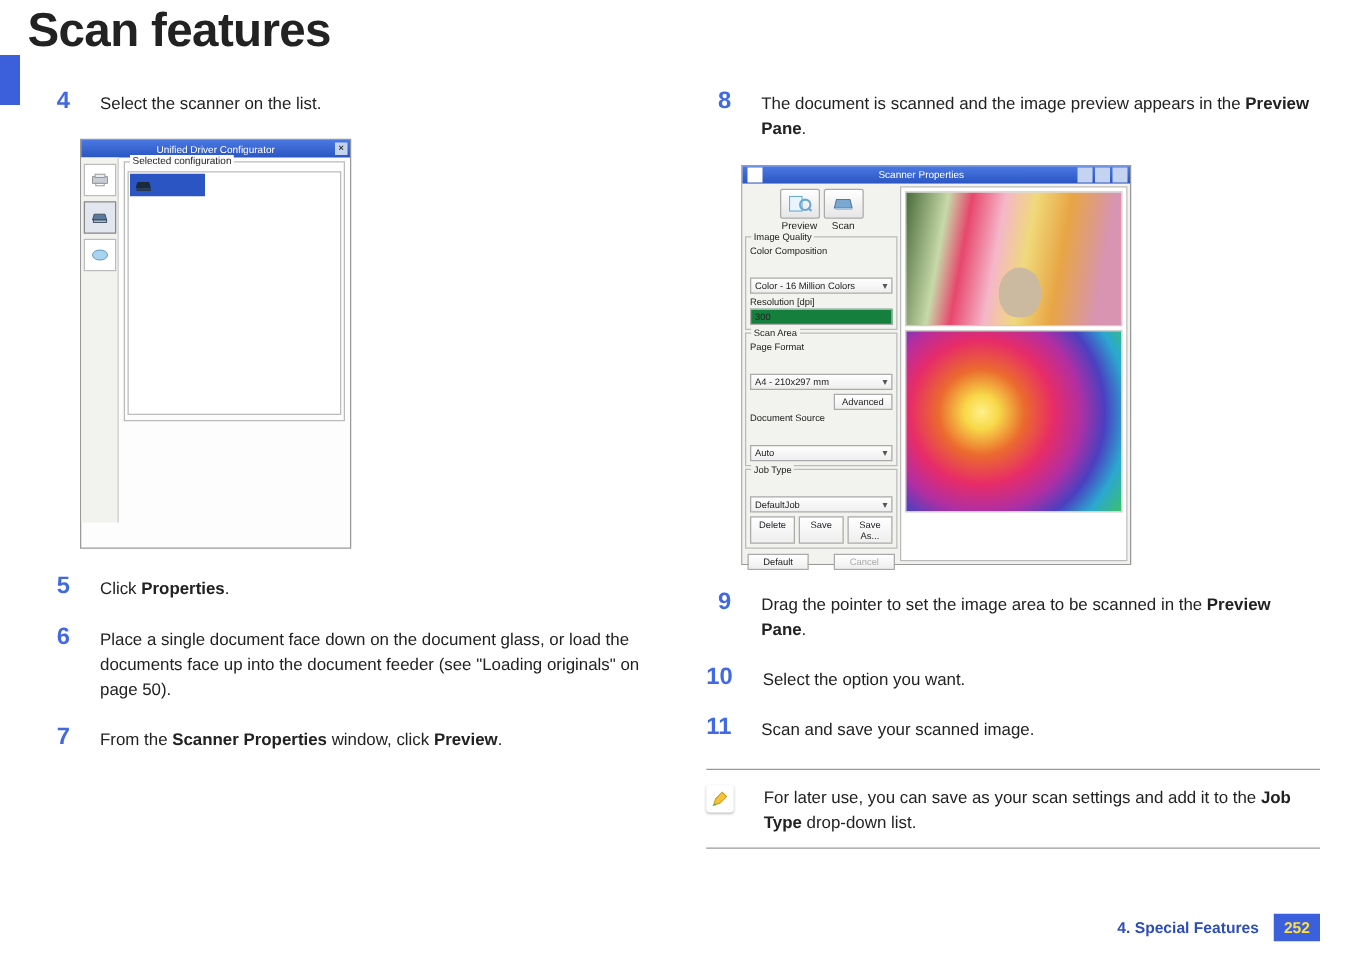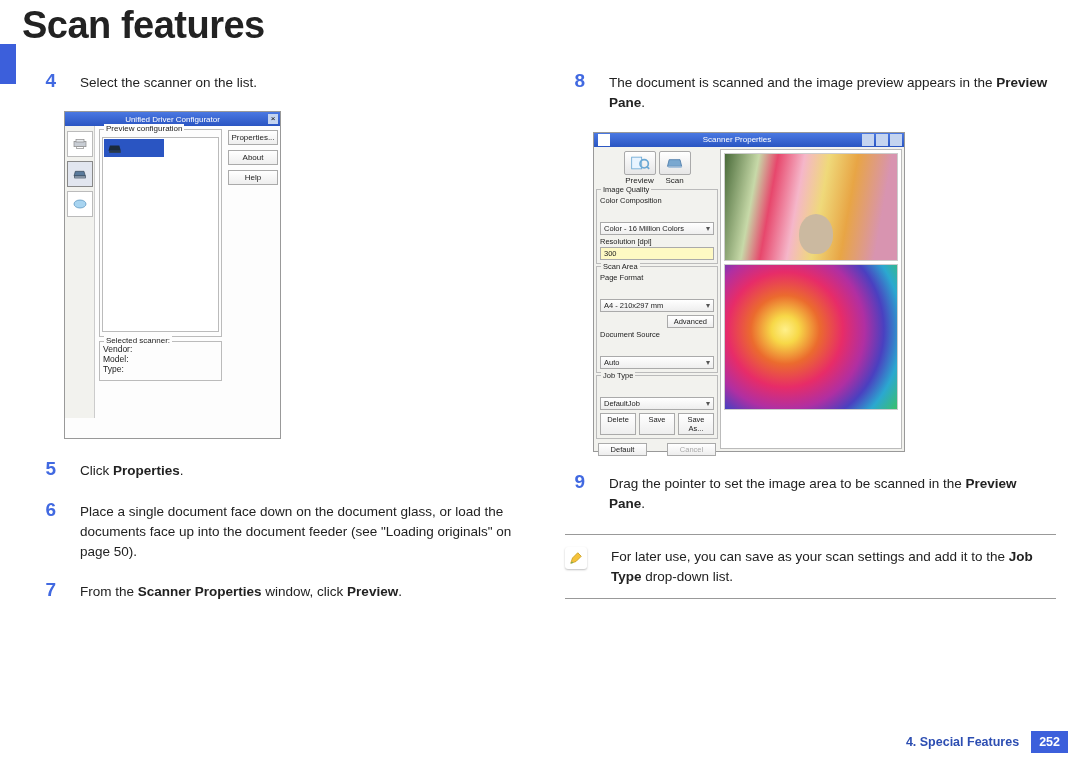--- a/index.html
+++ b/index.html
@@ -9,23 +9,23 @@
   .content { display: flex; padding: 14px 24px 0 36px; gap: 38px; }
   .col { width: 50%; }
   .step { display: flex; gap: 8px; margin-bottom: 18px; }
   .step-num { color: #4169e1; font-size: 19px; font-weight: 700; min-width: 20px; text-align: right; line-height: 1.1; }
   .step-body { flex: 1; line-height: 1.5; padding-top: 2px; margin-left: 16px; }
   .step-body b { font-weight: 700; }
   .screenshot { border: 1px solid #999; margin: 8px 0 20px 28px; background: #fdfdfd; position: relative; }
   .note-block { border-top: 1px solid #999; border-bottom: 1px solid #999; padding: 10px 0; margin-top: 20px; display: flex; gap: 8px; }
   .note-icon { width: 22px; height: 22px; background: #fff; border-radius: 3px; box-shadow: 0 1px 2px rgba(0,0,0,0.25); display:flex; align-items:center; justify-content:center; flex-shrink:0; margin-top:2px;}
   .note-pencil { width:14px; height:14px; }
-  .footer { position: absolute; right: 12px; bottom: 10px; display: flex; align-items: center; gap: 12px; font-size: 12.5px; }
+  .footer { position: absolute; right: 24px; bottom: 10px; display: flex; align-items: center; gap: 12px; font-size: 12.5px; }
   .footer-chapter { color: #2d4eb2; font-weight: 700; }
-  .footer-page { background: #3c5fdb; color: #ffffff; font-weight: 700; padding: 4px 8px; }
+  .footer-page { background: #3c5fdb; color: #fde047; font-weight: 700; padding: 4px 8px; }
   
   .shot1 { width: 217px; height: 328px; font-size: 8.5px; }
   .shot1-titlebar { height: 14px; background: linear-gradient(#4a78e2,#2a55c2); display:flex; align-items:center; justify-content:space-between; color:#fff; padding:0 2px; }
   .shot1-titlebar .wt { flex:1; text-align:center; font-size:8px; }
   .shot1-titlebar .cx { width:10px; height:10px; background:#c4d4f0; color:#000; text-align:center; line-height:10px; font-size:8px; }
   .shot1-body { display:flex; height: calc(100% - 34px); }
   .shot1-sidebar { width:30px; background:#f2f2ee; border-right:1px solid #ccc; padding-top:4px; }
   .shot1-tab { width:26px; height:26px; margin:1px auto 4px auto; border:1px solid #bbb; background:#fff; display:flex; align-items:center; justify-content:center; }
   .shot1-tab.sel { background:#e2e6ef; border-color:#888; }
   .shot1-main { flex:1; padding:3px 4px; }
@@ -47,21 +47,21 @@
   .shot2-titlebar .wb { width:12px; height:12px; background:#c4d4f0; margin-left:2px; }
   .shot2-body { display:flex; height: calc(100% - 14px); background:#f2f2ee; padding:2px; gap:2px; }
   .shot2-left { width:122px; display:flex; flex-direction:column; gap:2px; }
   .shot2-top-btns { display:flex; gap:3px; justify-content:center; padding:2px; }
   .shot2-tbtn { text-align:center; }
   .shot2-tbtn .ico { width:32px; height:24px; border:1px solid #aaa; background:linear-gradient(#fff,#e6e6e6); border-radius:2px; margin:0 auto 1px auto; display:flex; align-items:center; justify-content:center; }
   .shot2-grp { border:1px solid #bbb; padding:4px 3px 3px 3px; position:relative; }
   .shot2-grp-title { position:absolute; top:-5px; left:4px; background:#f2f2ee; padding:0 2px; font-size:7.5px; }
   .shot2-lbl { font-size:7.5px; margin-top:2px; }
   .shot2-sel { border:1px solid #aaa; background:linear-gradient(#fff,#eee); padding:1px 3px; font-size:7.5px; margin-top:17px; display:flex; justify-content:space-between; align-items:center; }
-  .shot2-inp { border:1px solid #aaa; background:#fef9c3; padding:1px 3px; font-size:7.5px; margin-top:1px; }
+  .shot2-inp { border:1px solid #aaa; background:#15803d; padding:1px 3px; font-size:7.5px; margin-top:1px; }
   .shot2-sbtn { border:1px solid #aaa; background:linear-gradient(#fff,#eee); padding:1px 3px; font-size:7.5px; text-align:center; }
   .shot2-row { display:flex; gap:3px; }
   .shot2-row .shot2-sbtn { flex:1; }
   .shot2-bot { display:flex; gap:20px; margin-top:auto; padding:2px; }
   .shot2-right { flex:1; border:1px solid #bbb; background:#fff; display:flex; flex-direction:column; padding:3px; gap:3px; }
   .scan-photo { width:100%; background:#e8e8e8; border:1px solid #ccc; }
   .scan-photo.a { height:108px; background: linear-gradient(100deg,#4a6b3a 0%,#c7d9a8 18%,#e7476c 28%,#f5b6c9 42%,#efd97a 55%,#e8a545 70%,#d894b0 88%); position:relative; }
   .scan-photo.b { height:146px; background: radial-gradient(circle at 35% 45%, #fff08a 0%, #f7d848 10%, #eb6b2e 25%, #e72c68 42%, #b02fa2 58%, #4a40c0 72%, #2ba8d0 85%, #3cc06a 100%); }
   .cat-blob { position:absolute; left:74px; bottom:6px; width:34px; height:40px; background:#cbb9a0; border-radius:50% 50% 45% 45%; }
   .chev { font-size:8px; color:#555; }
@@ -102,41 +102,30 @@
               </svg>
             </div>
           <div class="shot1-tab">
               <svg class="dev-ico" viewBox="0 0 24 18">
                 <ellipse cx="12" cy="9" rx="9" ry="6" fill="#a8d4f0" stroke="#4a8ab8"></ellipse>
               </svg>
             </div>
         </div>
         <div class="shot1-main">
           <div class="shot1-grp">
-            <div class="shot1-grp-title">Preview configuration</div>
+            <div class="shot1-grp-title">Selected configuration</div>
             <div class="shot1-list">
               <div class="shot1-list-item">
                 <svg width="18" height="13" viewBox="0 0 24 18">
                     <path d="M3 12 L20 12 L18 5 L5 5 Z" fill="#1a2a3a"></path>
                     <rect x="4" y="12" width="16" height="3" fill="#2a3a4a"></rect>
                   </svg>
               </div>
             </div>
           </div>
-          <div class="shot1-sel">
-            <div class="shot1-grp-title">Selected scanner:</div>
-            <div>Vendor:</div>
-            <div>Model:</div>
-            <div>Type:</div>
-          </div>
-        </div>
-        <div class="shot1-btns">
-          <div class="shot1-btn">Properties...</div>
-          <div class="shot1-btn">About</div>
-          <div class="shot1-btn">Help</div>
         </div>
       </div>
     </div>
 
     <div class="step">
       <div class="step-num">5</div>
       <div class="step-body"><span>Click </span><b>Properties</b><span>.</span></div>
     </div>
     <div class="step">
       <div class="step-num">6</div>
@@ -232,20 +221,28 @@
             </div>
           <div class="scan-photo b"></div>
         </div>
       </div>
     </div>
 
     <div class="step">
       <div class="step-num">9</div>
       <div class="step-body"><span>Drag the pointer to set the image area to be scanned in the </span><b>Preview Pane</b><span>.</span></div>
     </div>
+    <div class="step">
+      <div class="step-num">10</div>
+      <div class="step-body">Select the option you want.</div>
+    </div>
+    <div class="step">
+      <div class="step-num">11</div>
+      <div class="step-body">Scan and save your scanned image.</div>
+    </div>
 
     <div class="note-block">
       <div class="note-icon">
         <svg class="note-pencil" viewBox="0 0 16 16">
             <path d="M2 14 L4 8 L10 2 L14 6 L8 12 L2 14 Z" fill="#f5c23a" stroke="#caa020"></path>
             <path d="M2 14 L4 12 L4 14 Z" fill="#3a6"></path>
           </svg>
       </div>
       <div class="step-body"><span>For later use, you can save as your scan settings and add it to the </span><b>Job Type</b><span> drop-down list.</span></div>
     </div>

